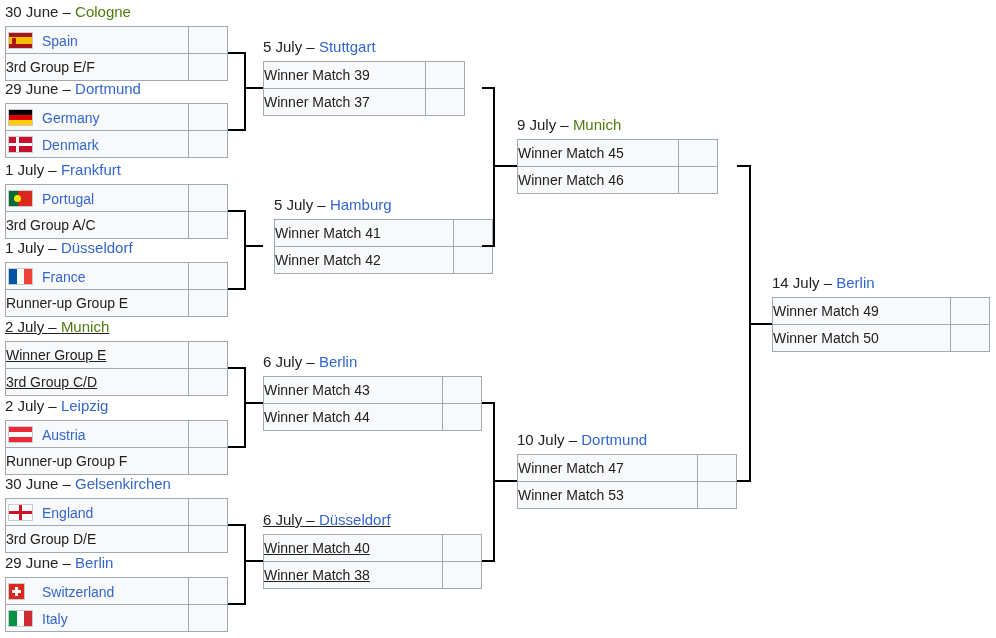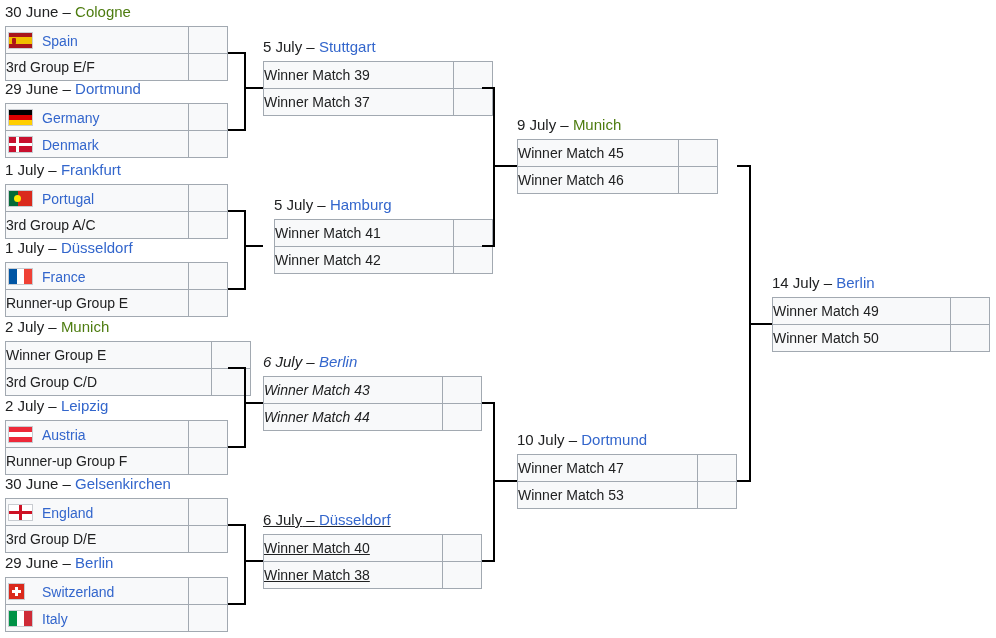--- a/index.html
+++ b/index.html
@@ -137,21 +137,21 @@
         <td class="score"></td>
       </tr>
       <tr>
         <td class="team"><span class="tname">Runner-up Group E</span></td>
         <td class="score"></td>
       </tr>
     </tbody>
       </table>
   </div>
 
-  <div class="match" style="left:5px; top:319px; width:246px;">
+  <div class="match" style="left:5px; top:319px; width:223px;text-decoration:underline;">
     <div class="match-header"><span>2 July</span><span class="sep"> – </span><a class="city visited">Munich</a></div>
     <table class="fixture">
       <tbody>
           <tr>
         <td class="team"><span class="tname">Winner Group E</span></td>
         <td class="score"></td>
       </tr>
       <tr>
         <td class="team"><span class="tname">3rd Group C/D</span></td>
         <td class="score"></td>
@@ -201,21 +201,21 @@
         <td class="score"></td>
       </tr>
       <tr>
         <td class="team"><span class="flag flag-italy"></span><a class="tlink">Italy</a></td>
         <td class="score"></td>
       </tr>
     </tbody>
       </table>
   </div>
 
-  <div class="match" style="left:263px; top:39px; width:230px;">
+  <div class="match" style="left:263px; top:39px; width:202px;">
     <div class="match-header"><span>5 July</span><span class="sep"> – </span><a class="city">Stuttgart</a></div>
     <table class="fixture">
       <tbody>
           <tr>
         <td class="team"><span class="tname">Winner Match 39</span></td>
         <td class="score"></td>
       </tr>
       <tr>
         <td class="team"><span class="tname">Winner Match 37</span></td>
         <td class="score"></td>
@@ -233,21 +233,21 @@
         <td class="score"></td>
       </tr>
       <tr>
         <td class="team"><span class="tname">Winner Match 42</span></td>
         <td class="score"></td>
       </tr>
     </tbody>
       </table>
   </div>
 
-  <div class="match" style="left:263px; top:354px; width:219px;font-style:italic;">
+  <div class="match" style="left:263px; top:354px; width:219px;">
     <div class="match-header"><span>6 July</span><span class="sep"> – </span><a class="city">Berlin</a></div>
     <table class="fixture">
       <tbody>
           <tr>
         <td class="team"><span class="tname">Winner Match 43</span></td>
         <td class="score"></td>
       </tr>
       <tr>
         <td class="team"><span class="tname">Winner Match 44</span></td>
         <td class="score"></td>

